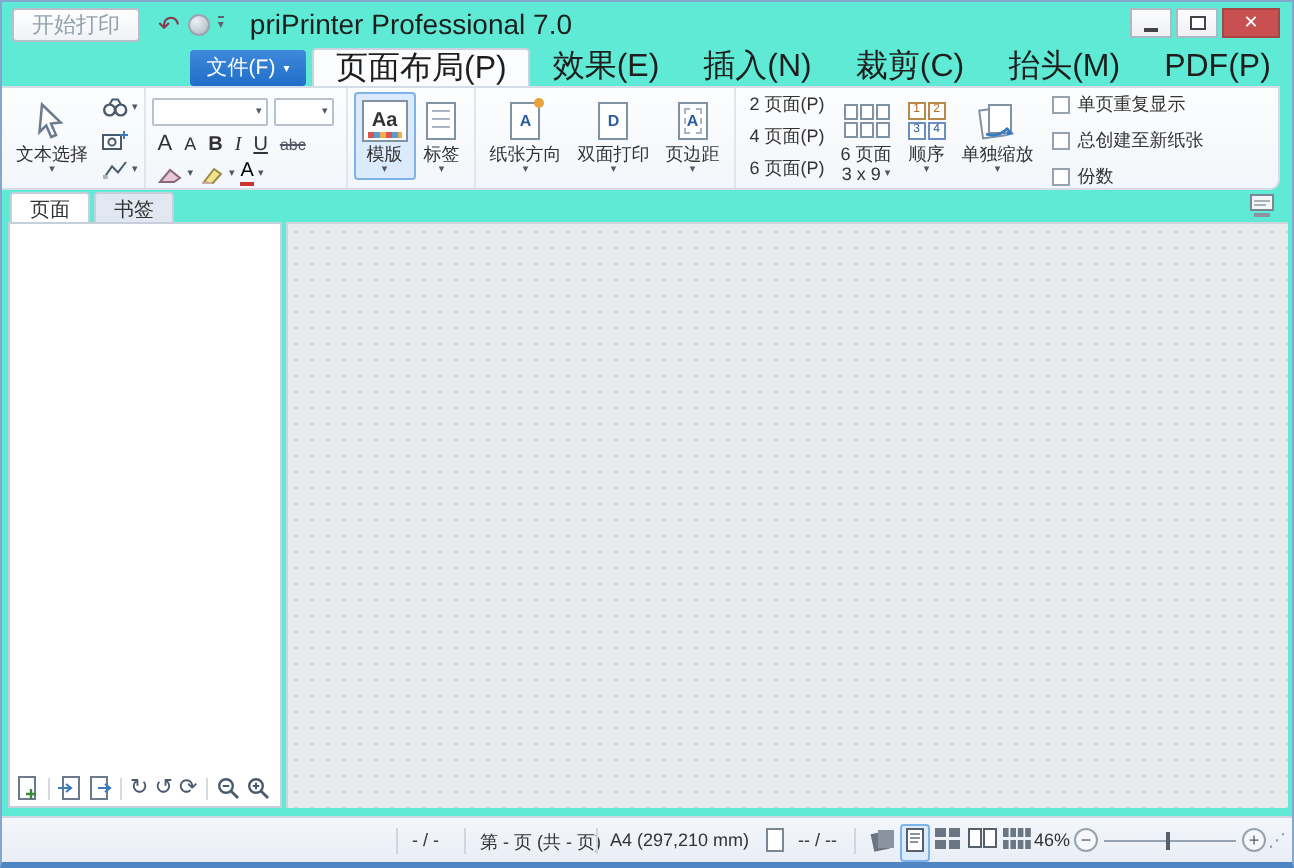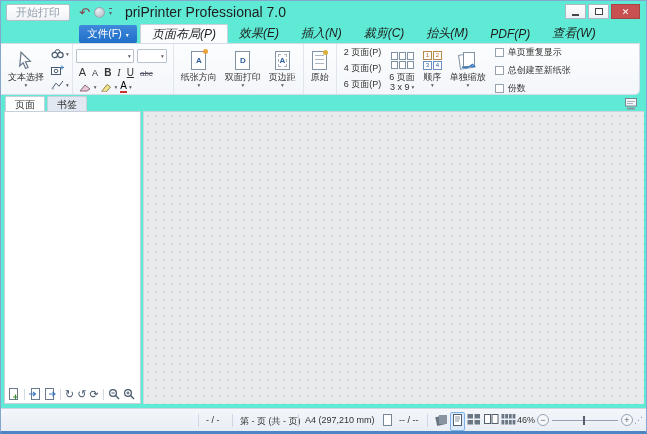--- a/index.html
+++ b/index.html
@@ -20,27 +20,27 @@
 .qat-dd { font-size:6px; color:#5a6570; border-top:1px solid #5a6570; padding-top:1px; line-height:1; }
 .win-title { margin-left:13px; font-size:14px; color:#1e1e1e; white-space:nowrap; }
 .win-controls { position:absolute; right:6px; top:3px; display:flex; gap:2px; }
 .wc { width:21px; height:15px; border:1px solid #aeb8c4; background:linear-gradient(#fdfdfe,#edf0f4);
   display:flex; align-items:center; justify-content:center; }
 .wc.close { width:29px; background:#c85050; border-color:#a84444; color:#fff; font-size:9px; }
 .min-bar { width:7px; height:2px; background:#444; margin-top:7px; }
 .max-box { width:8px; height:7px; border:1px solid #444; background:#fff; }
 
 
-.tabrow { position:absolute; left:0; top:22px; right:0; height:20px;padding-left:48px; }
+.tabrow { position:absolute; left:16px; top:22px; right:0; height:20px;padding-left:48px; }
 .file-btn { position:absolute; left:78px; top:2px; height:18px; min-width:58px;
   background:linear-gradient(#4089dc,#1e6ec8); color:#fff; font-size:10.5px; display:flex; align-items:center;
   justify-content:center; gap:4px; border-radius:2px; padding:0 7px; }
 .file-btn .dd { font-size:6px; }
 .tabs { position:absolute; left:139px; bottom:0; display:flex; height:19px; }
-.tab { padding:0 11px; font-size:12px; color:#1e1e1e; display:flex; align-items:center; white-space:nowrap;font-style:italic; }
+.tab { padding:0 11px; font-size:16px; color:#1e1e1e; display:flex; align-items:center; white-space:nowrap; }
 .tab.active { background:#fbfcfe; border:1px solid #c9d2de; border-bottom:none; border-radius:2px 2px 0 0; }
 .printer-group { position:absolute; right:13px; top:3px; height:17px; display:flex; align-items:center; gap:5px;
   background:#fdfeff; border:1px solid #c2cbd7; border-radius:2px; padding:0 6px; font-size:10px; color:#222; }
 .pg-dd { font-size:6px; color:#55606c; }
 .gear-g { font-size:11px; color:#5a6570; }
 
 
 .ribbon { position:absolute; left:0; top:42px; right:6px; height:52px;
   background:linear-gradient(#fcfdfe,#f3f6fa); border:1px solid #d5dce7; border-left:none;
   border-radius:0 0 5px 0; display:flex; }
@@ -245,20 +245,41 @@
             <span class="dd">▾</span>
           </span>
           <span class="fmtbtn">
             <span style="font-size:10px;border-bottom:2px solid #c33;line-height:1">A</span>
             <span class="dd">▾</span>
           </span>
         </div>
       </div>
     </div>
 
+    <div class="rgroup">
+      <div class="bigbtn selected">
+        <span class="ic">
+          <span class="tmpl-icon">
+            <span>Aa</span>
+            <span class="strip"></span>
+          </span>
+        </span>
+        <span>模版</span>
+        <span class="dd">▾</span>
+      </div>
+      <div class="bigbtn">
+        <span class="ic">
+          <span class="icon-page">
+              <span class="ln"></span>
+            </span>
+        </span>
+        <span>标签</span>
+        <span class="dd">▾</span>
+      </div>
+    </div>
 
     <div class="rgroup">
       <div class="bigbtn">
         <span class="ic">
           <span class="icon-page">
             <span class="pg-glyph">A</span>
               <span class="corner-dot"></span>
           </span>
         </span>
         <span>纸张方向</span>
@@ -278,31 +299,20 @@
           <span class="icon-page">
               <span class="dash-in"></span>
               <span class="pg-glyph">A</span>
             </span>
         </span>
         <span>页边距</span>
         <span class="dd">▾</span>
       </div>
     </div>
 
-    <div class="rgroup">
-      <div class="bigbtn">
-        <span class="ic">
-          <span class="icon-page">
-              <span class="ln"></span>
-              <span class="gold-dot"></span>
-            </span>
-        </span>
-        <span>原始</span>
-      </div>
-    </div>
 
     <div class="rgroup last">
       <div class="pagelist">
         <span>2 页面(P)</span>
         <span>4 页面(P)</span>
         <span>6 页面(P)</span>
       </div>
       <div class="bigbtn">
         <span class="ic">
           <span class="grid32">

